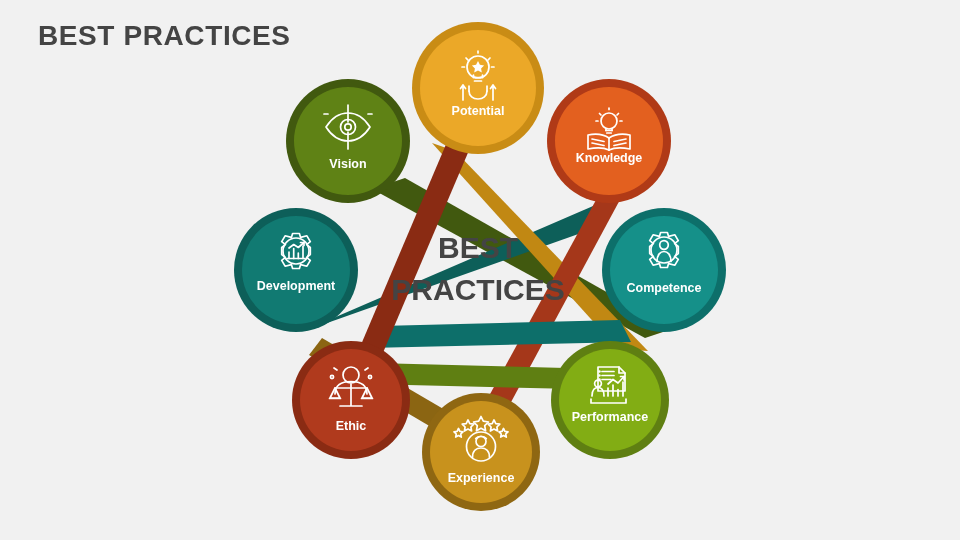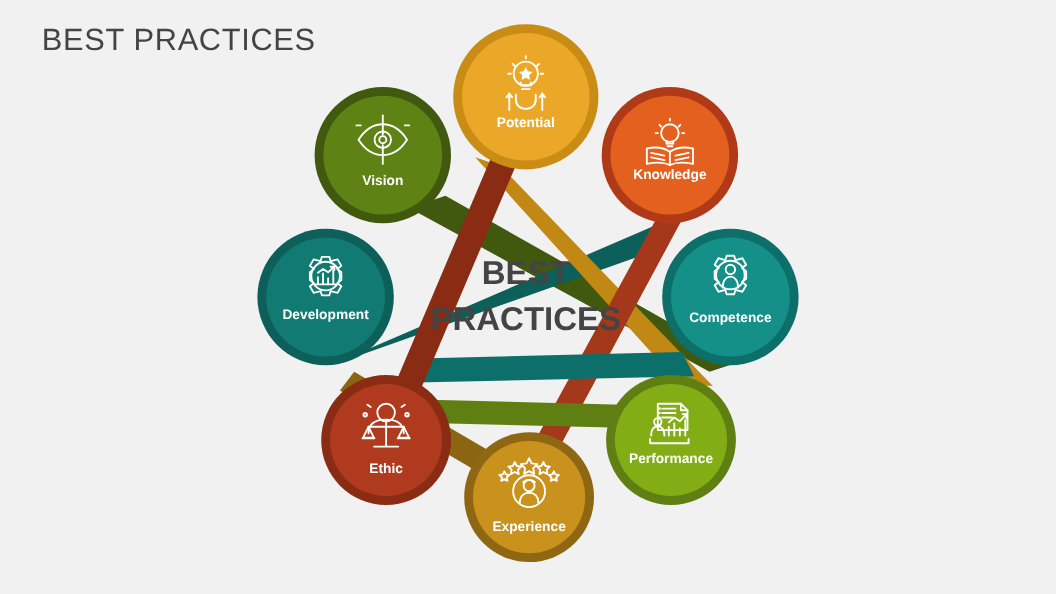--- a/index.html
+++ b/index.html
@@ -7,21 +7,21 @@
   body {
     background:#f1f1f1;
     font-family:"Liberation Sans", sans-serif;
     position:relative;
   }
   #stage { position:absolute; inset:0; width:960px; height:540px; }
   #page-title {
     position:absolute;
     left:38px; top:20px;
     font-size:28px;
-    font-weight:normal;
+    font-weight:bold;
     letter-spacing:0.6px;
     color:#444444;
     white-space:nowrap;
   }
   #diagram { position:absolute; left:0; top:0; width:960px; height:540px; }
   .node-label {
     fill:#ffffff;
     font-family:"Liberation Sans", sans-serif;
     font-weight:bold;
     font-size:12.5px;

